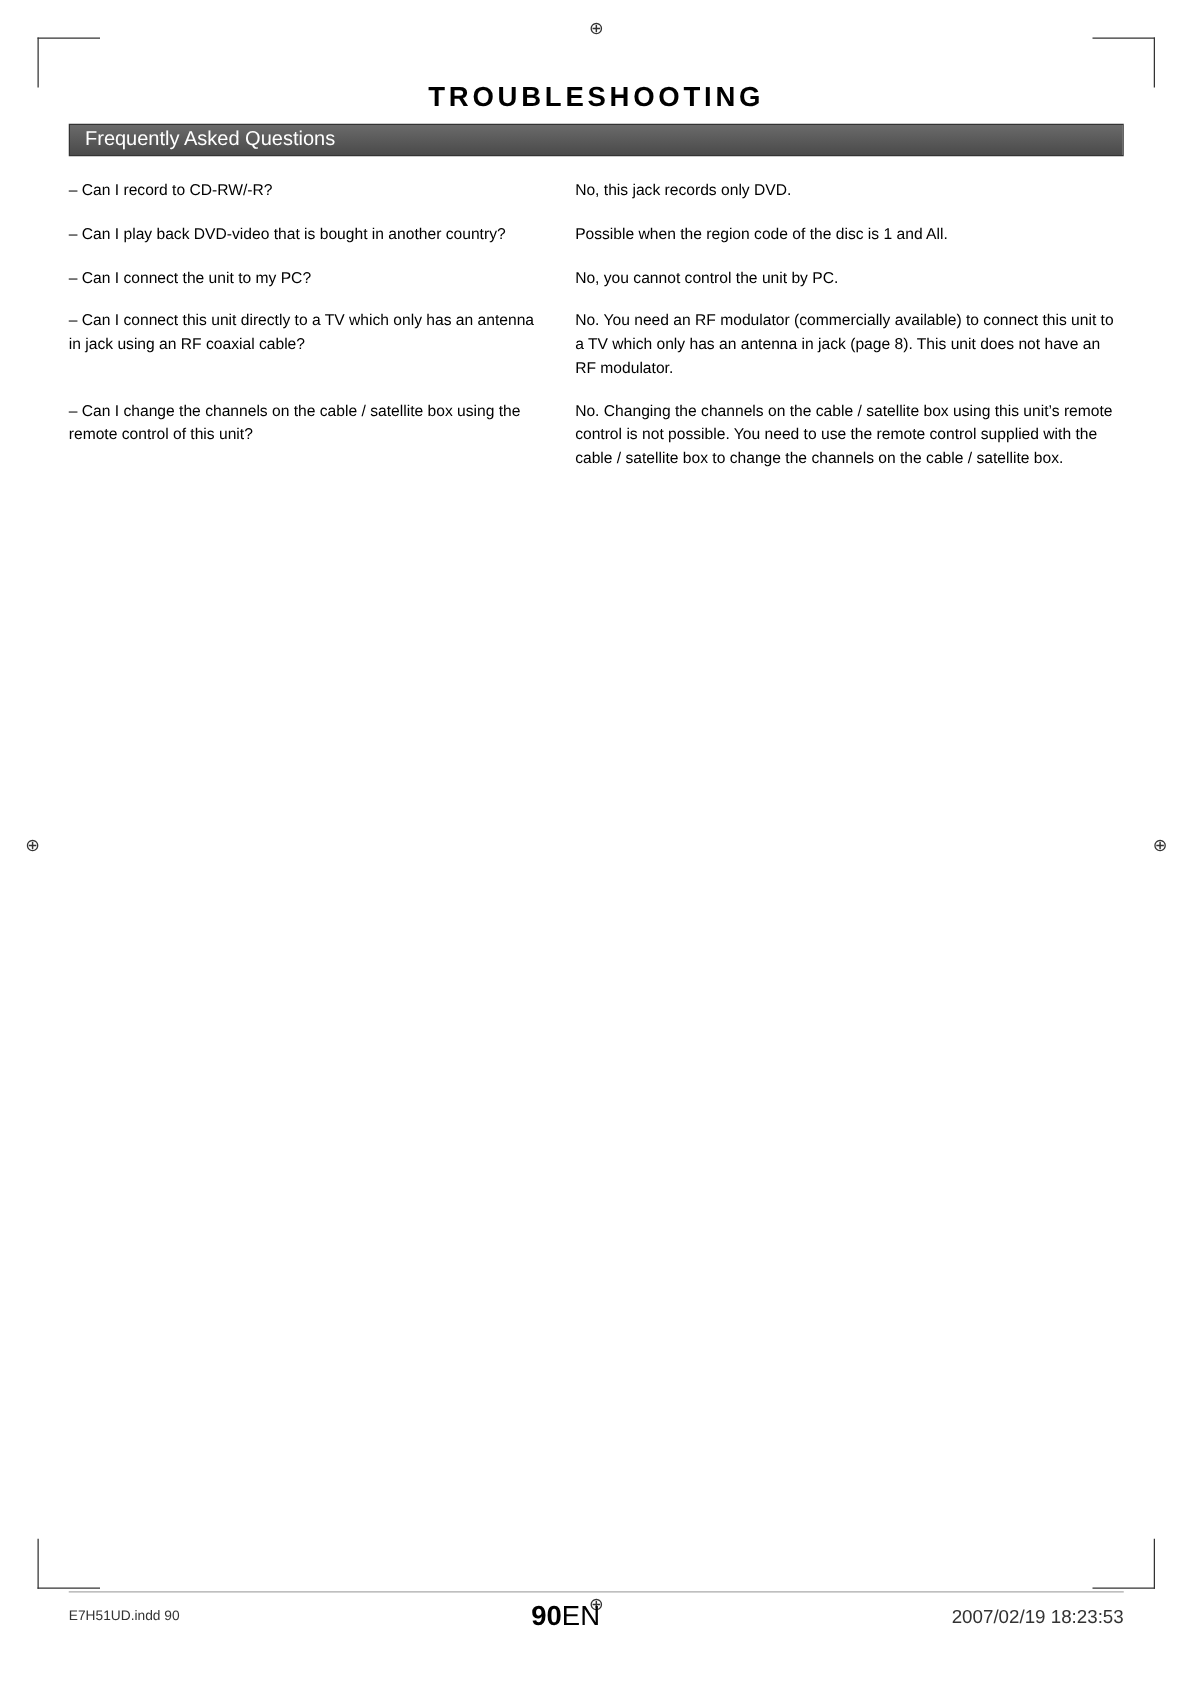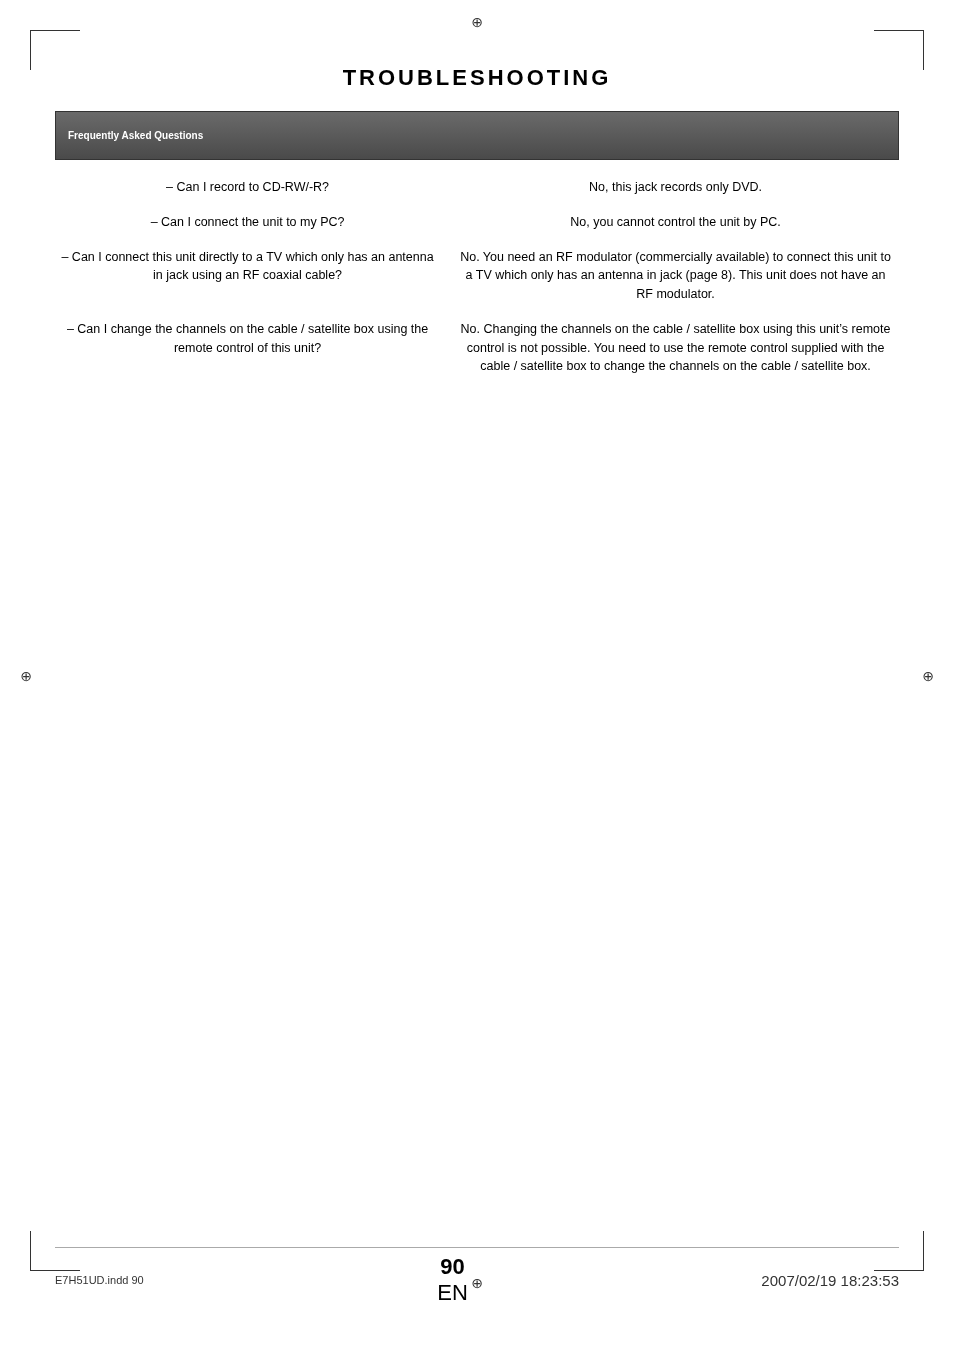--- a/index.html
+++ b/index.html
@@ -112,40 +112,39 @@
     .content-area {
       padding: 55px 55px 100px 55px;
     }
 
     
     .page-title {
       text-align: center;
       font-size: 22px;
       font-weight: bold;
       letter-spacing: 3px;
-      margin-bottom: 20px;
+      margin-bottom: 8px;
       margin-top: 10px;
     }
 
     
     .faq-header {
       background: linear-gradient(to bottom, #6a6a6a, #4a4a4a);
       color: #ffffff;
-      font-weight: bold;
-      font-size: 10px;
-      padding: 18px 12px;
+      font-weight: normal;
+      font-size: 16px;
+      padding: 3px 12px;
       border: 1px solid #333;
       margin-bottom: 18px;
     }
 
     
     .faq-table {
       width: 100%;
       border-collapse: collapse;
-      text-align: center;
     }
 
     .faq-table td {
       vertical-align: top;
       padding: 0 8px 16px 0;
       font-size: 12.5px;
       line-height: 1.5;
     }
 
     .faq-table td:first-child {
@@ -183,21 +182,20 @@
       font-size: 11px;
       color: #333;
     }
 
     .footer-center {
       font-size: 22px;
       font-weight: bold;
       display: flex;
       align-items: center;
       gap: 0;
-      flex-direction: column;
     }
 
     .footer-right {
       font-size: 15px;
       color: #333;
     }
 
     .page-number-label {
       font-size: 22px;
       font-weight: bold;
@@ -231,20 +229,24 @@
 
     <h1 class="page-title">TROUBLESHOOTING</h1>
 
     <div class="faq-header">Frequently Asked Questions</div>
 
     <table class="faq-table">
       <tbody id="faq-tbody">
       <tr>
             <td>– Can I record to CD-RW/-R?</td>
             <td>No, this jack records only DVD.</td>
+          </tr>
+          <tr>
+            <td>– Can I play back DVD-video that is bought in another country?</td>
+            <td>Possible when the region code of the disc is 1 and All.</td>
           </tr>
           <tr>
             <td>– Can I connect the unit to my PC?</td>
             <td>No, you cannot control the unit by PC.</td>
           </tr>
           <tr>
             <td>– Can I connect this unit directly to a TV which only has an antenna in jack using an RF coaxial cable?</td>
             <td>No. You need an RF modulator (commercially available) to connect this unit to a TV which only has an antenna in jack (page 8). This unit does not have an RF modulator.</td>
           </tr>
           <tr>

